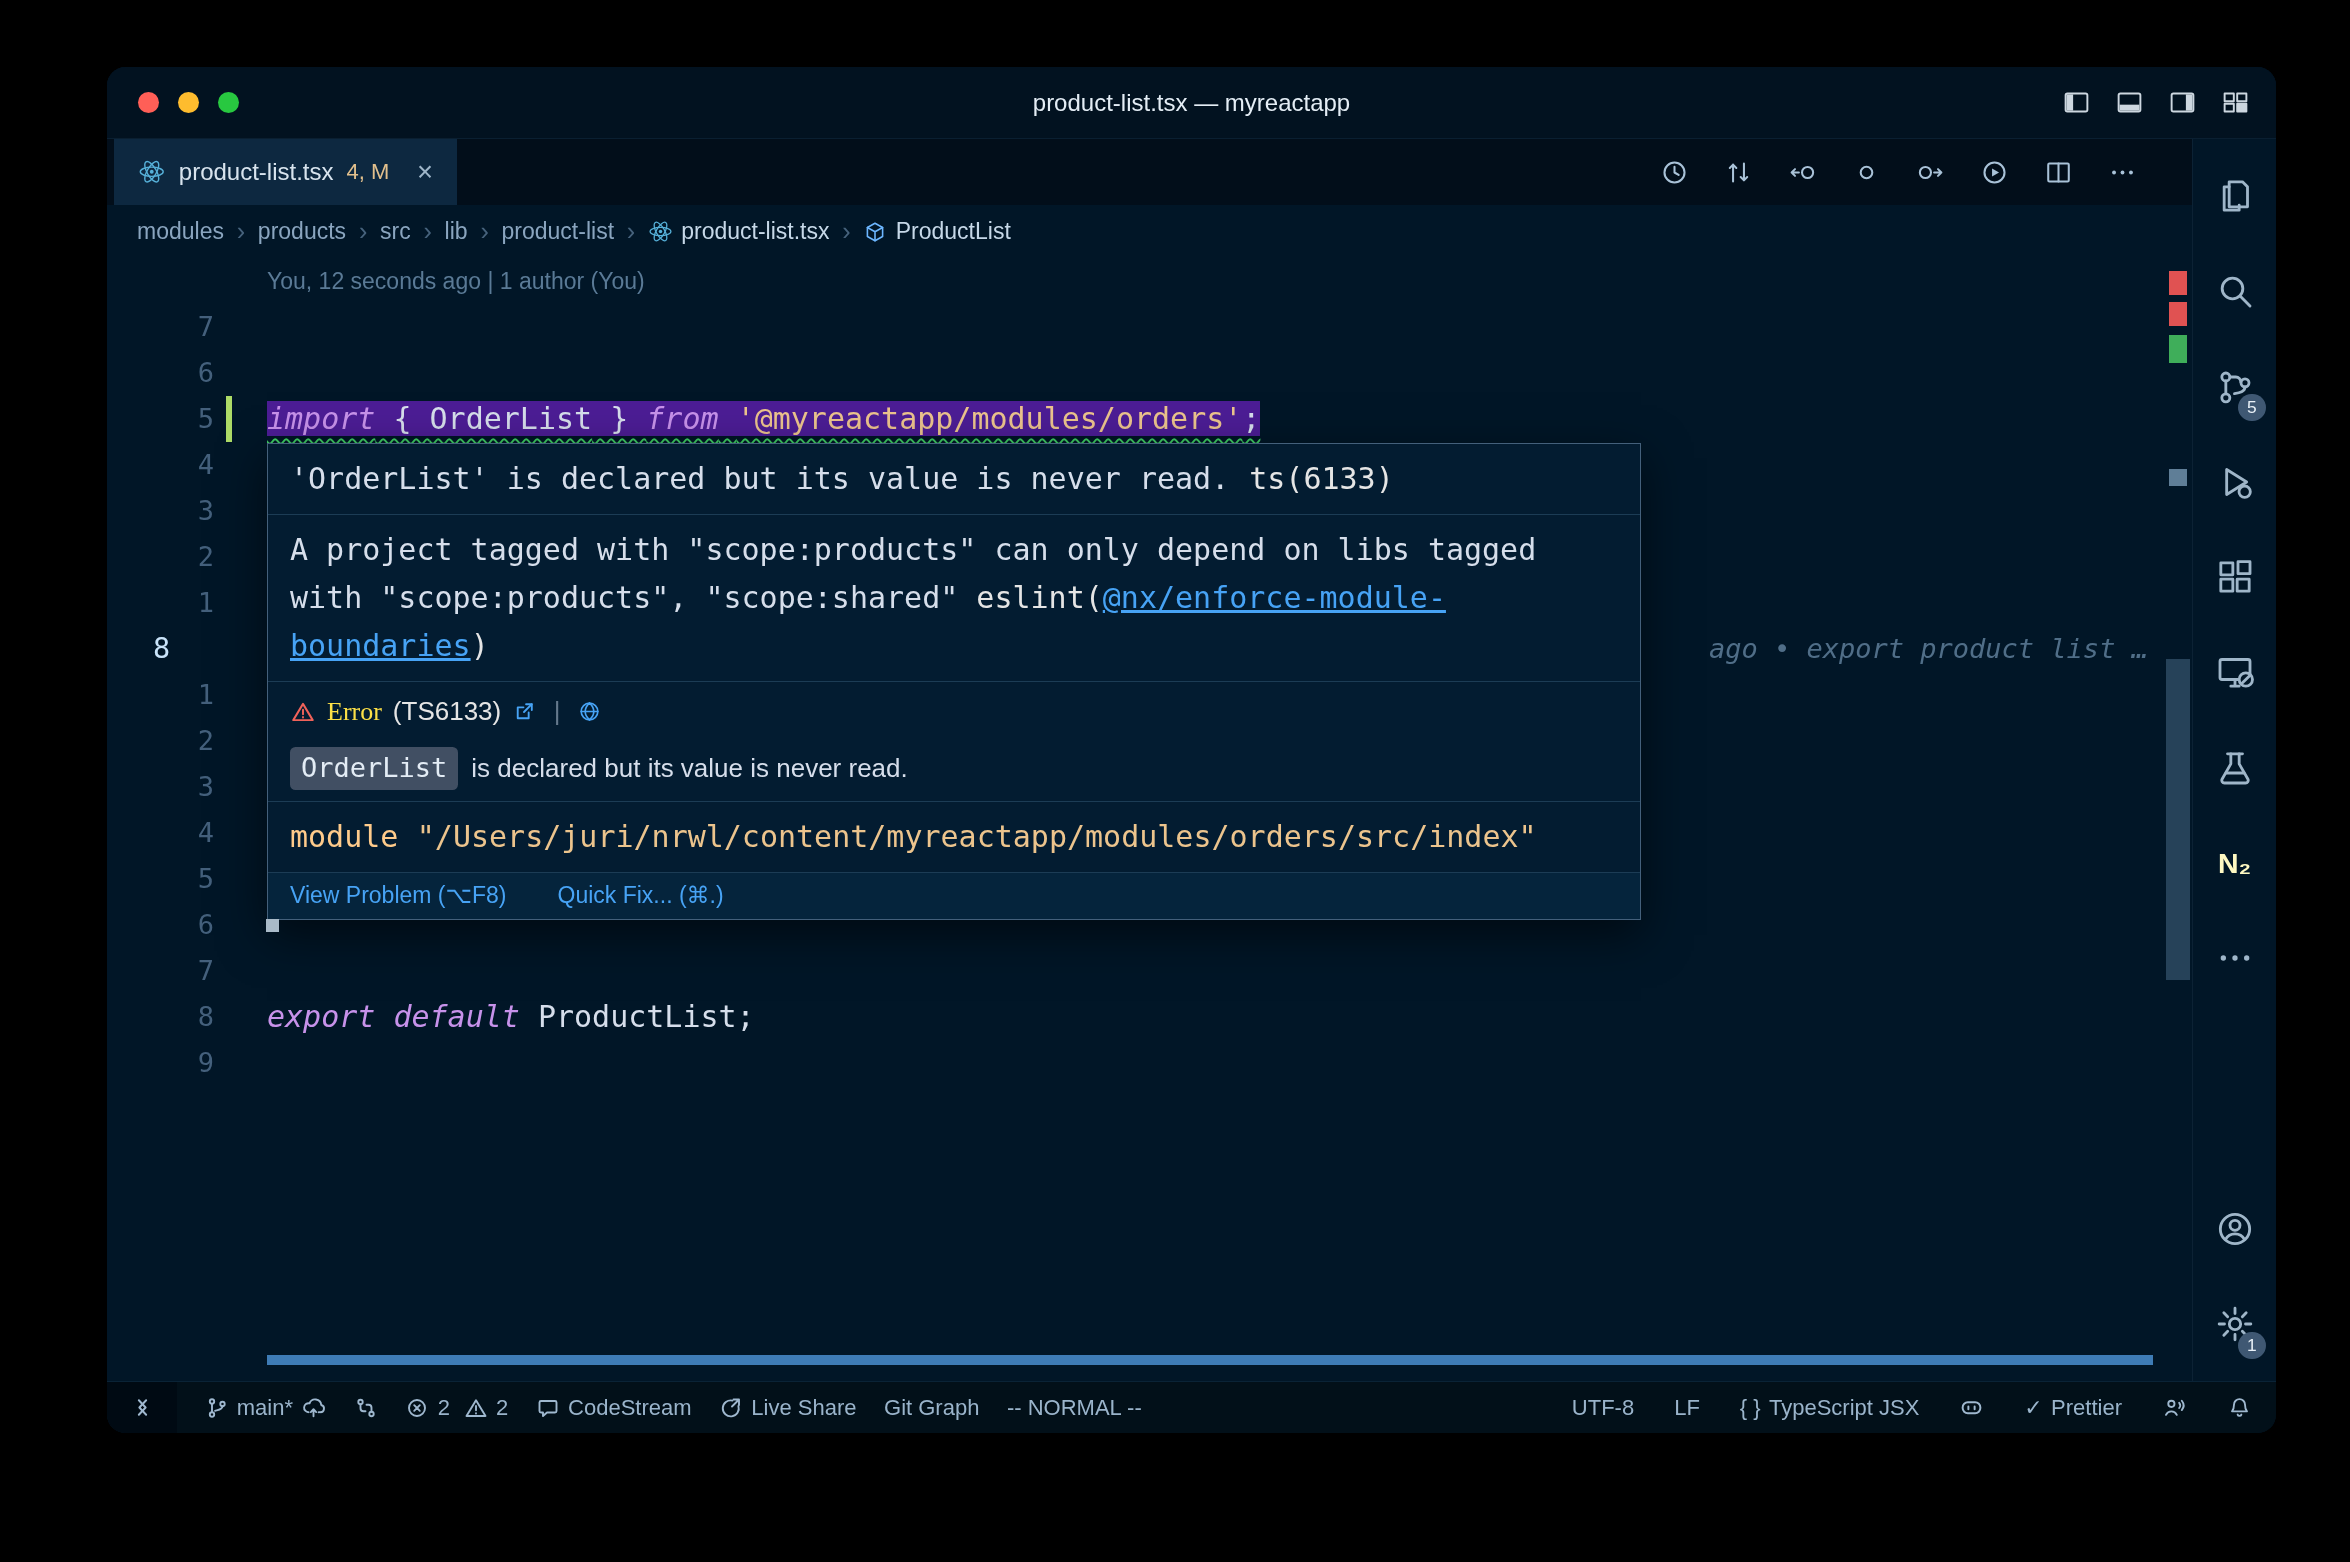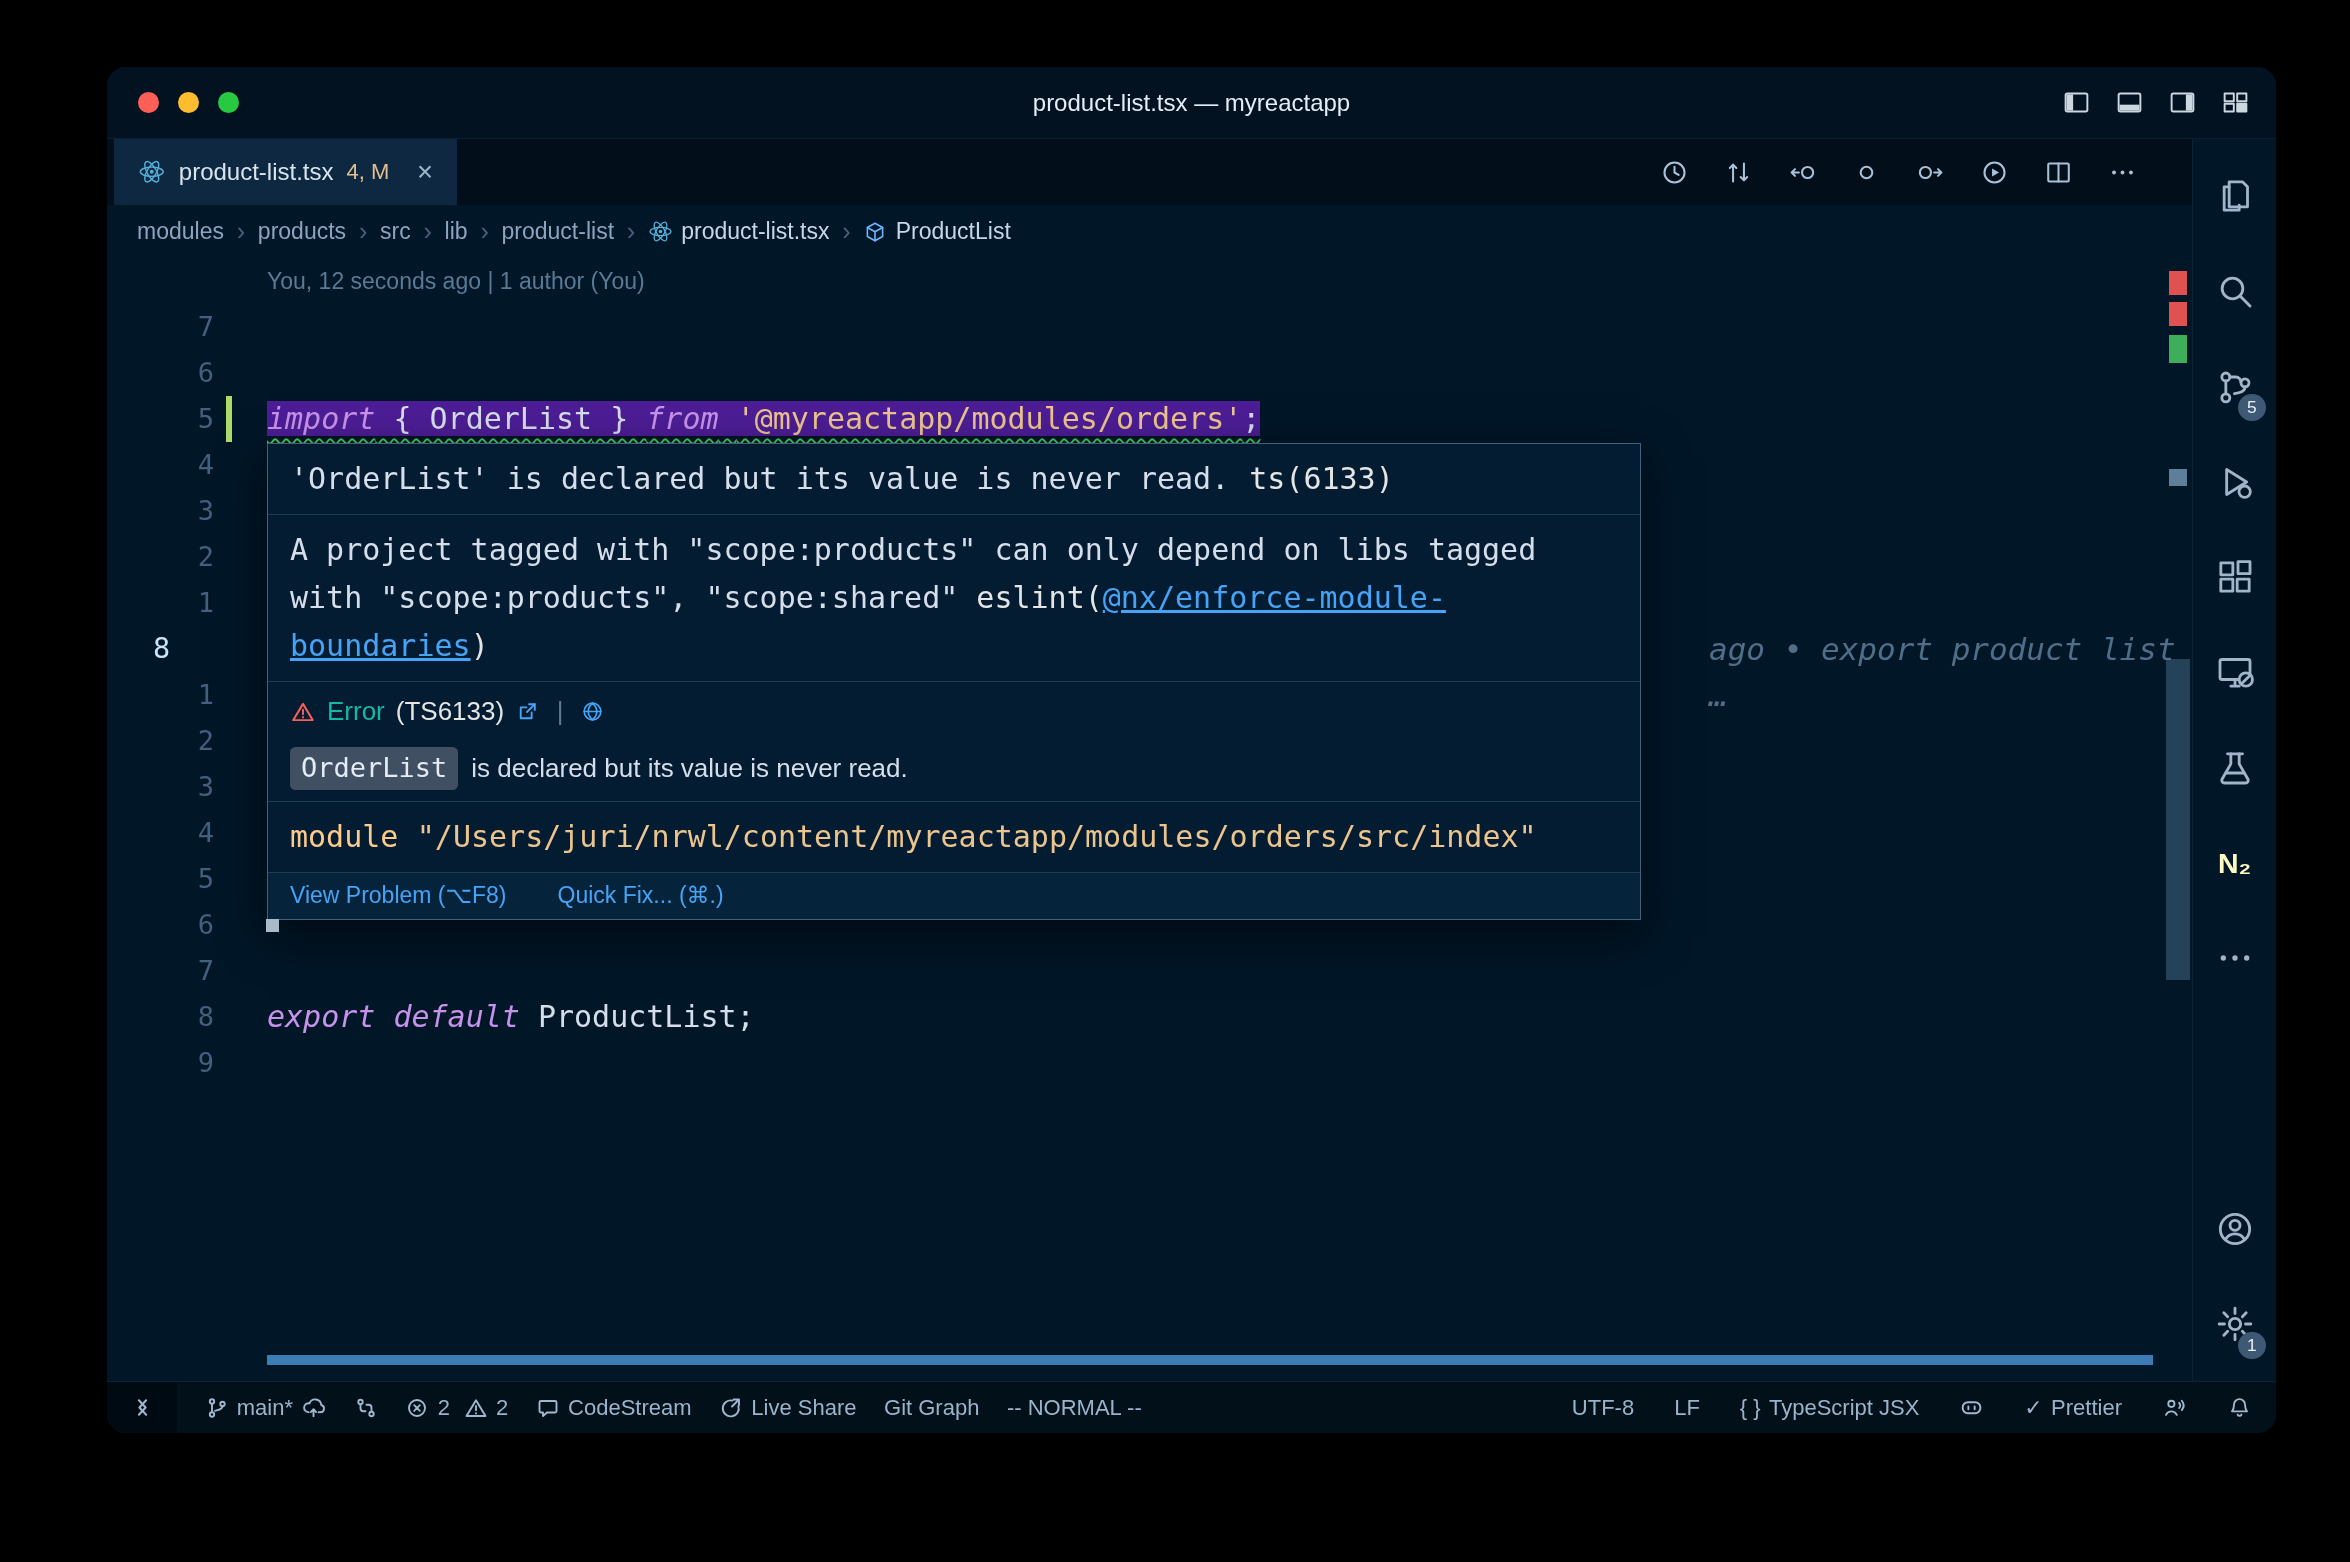--- a/index.html
+++ b/index.html
@@ -42,41 +42,41 @@
   .ln{position:absolute;left:0;width:107px;text-align:right;color:#44607c;font-size:27px;}
   .ln.cur{width:auto;left:46px;text-align:left;color:#c9e3f9;font-size:28.5px;}
   .code{position:absolute;left:160px;white-space:pre;color:#d6deeb;}
   .codelens{position:absolute;left:160px;font-family:"Liberation Sans",sans-serif;font-size:23px;color:#5a7a96;}
   .kw{color:#c792ea;font-style:italic;}
   .str{color:#ecc48d;}
   .id,.pun{color:#d6deeb;}
   .sq{text-decoration:underline;text-decoration-style:wavy;text-decoration-color:#3fd065;text-decoration-thickness:2.2px;text-underline-offset:9.2px;}
   .sel{background:#4c1d95;}
   .change-bar{position:absolute;left:119px;top:0;height:46px;width:6.4px;background:#addb67;}
-  .ghost{position:absolute;left:1602px;color:#506e88;font-style:italic;font-size:31px;}
+  .ghost{position:absolute;left:1602px;color:#506e88;font-style:italic;font-size:27px;}
   .sash{position:absolute;left:160px;right:39px;bottom:16.5px;height:9.2px;background:#3e7cb6;cursor:row-resize;}
 
   
   .scroll{position:absolute;right:0;top:0;bottom:0;width:27.5px;}
   .mark{position:absolute;left:4.6px;width:18.4px;}
   .mark.red{background:#e05252;}
   .mark.green{background:#3fae5a;}
   .mark.slate{background:#5f7e97;}
   .thumb{position:absolute;left:1.8px;width:24px;top:401px;height:321px;background:rgba(100,140,170,.38);cursor:grab;}
 
   
   .hover{position:absolute;left:160px;top:185px;width:1374px;background:#031c31;border:1.8px solid #44607b;z-index:20;
     box-shadow:0 14.7px 44px rgba(0,0,0,.55);font-size:30px;color:#d6deeb;line-height:48px;}
   .hv-sec{padding:11px 22px;border-bottom:1.8px solid #1c3c55;}
   .hv-src{color:#e5e5e5;}
   .hv-diag .hv-src{margin-left:20px;}
   .hv-eslint p{margin:0;line-height:48px;}
   .hv-link{color:#47a3f5;text-decoration:underline;cursor:pointer;}
   .hv-err-row{display:flex;align-items:center;gap:11px;font-family:"Liberation Sans",sans-serif;font-size:26px;line-height:37px;}
-  .err{color:#14b8a6;}
+  .err{color:#fde047;font-family:Liberation Serif, serif;}
   .hv-sep{color:#64788c;margin:0 5.5px;}
   .hv-sym-row{margin-top:16.5px;display:flex;align-items:center;font-family:"Liberation Sans",sans-serif;font-size:26px;line-height:40px;}
   .hv-badge{font-family:"DejaVu Sans Mono",monospace;background:#414f63;border-radius:5.5px;padding:1.8px 11px;font-size:27px;color:#e3ecf5;}
   .hv-sym-msg{margin-left:13px;}
   .mod-kw{color:#ffcb8b;}
   .mod-path{color:#ecc48d;margin-left:18.4px;}
   .hv-footer{display:flex;gap:51px;padding:8.3px 22px;background:#05243c;font-family:"Liberation Sans",sans-serif;font-size:23px;line-height:29px;}
   .hv-footer a{color:#47a3f5;cursor:pointer;}
   .hv-nub{position:absolute;left:-1.8px;bottom:-13px;width:13px;height:13px;background:#a9bac8;}
 

